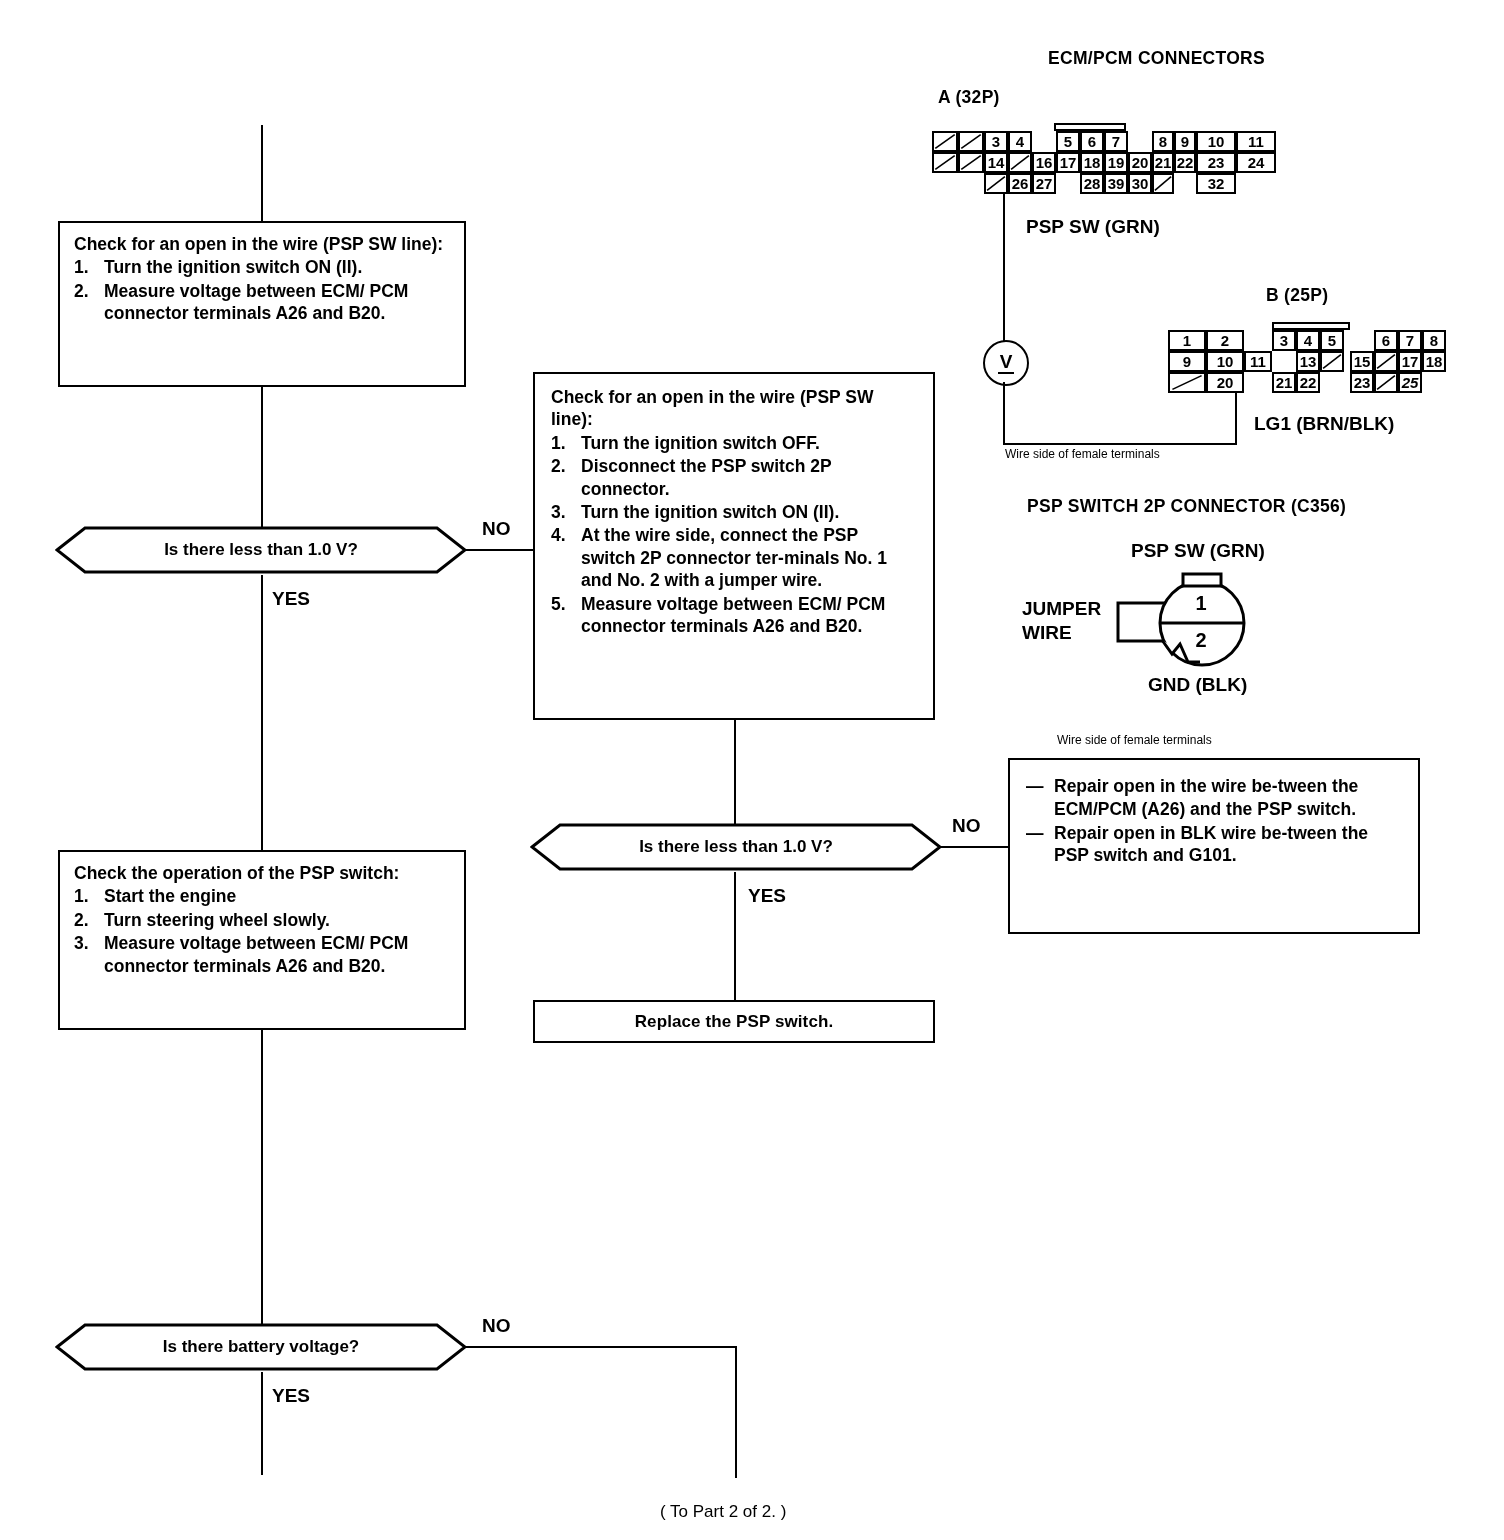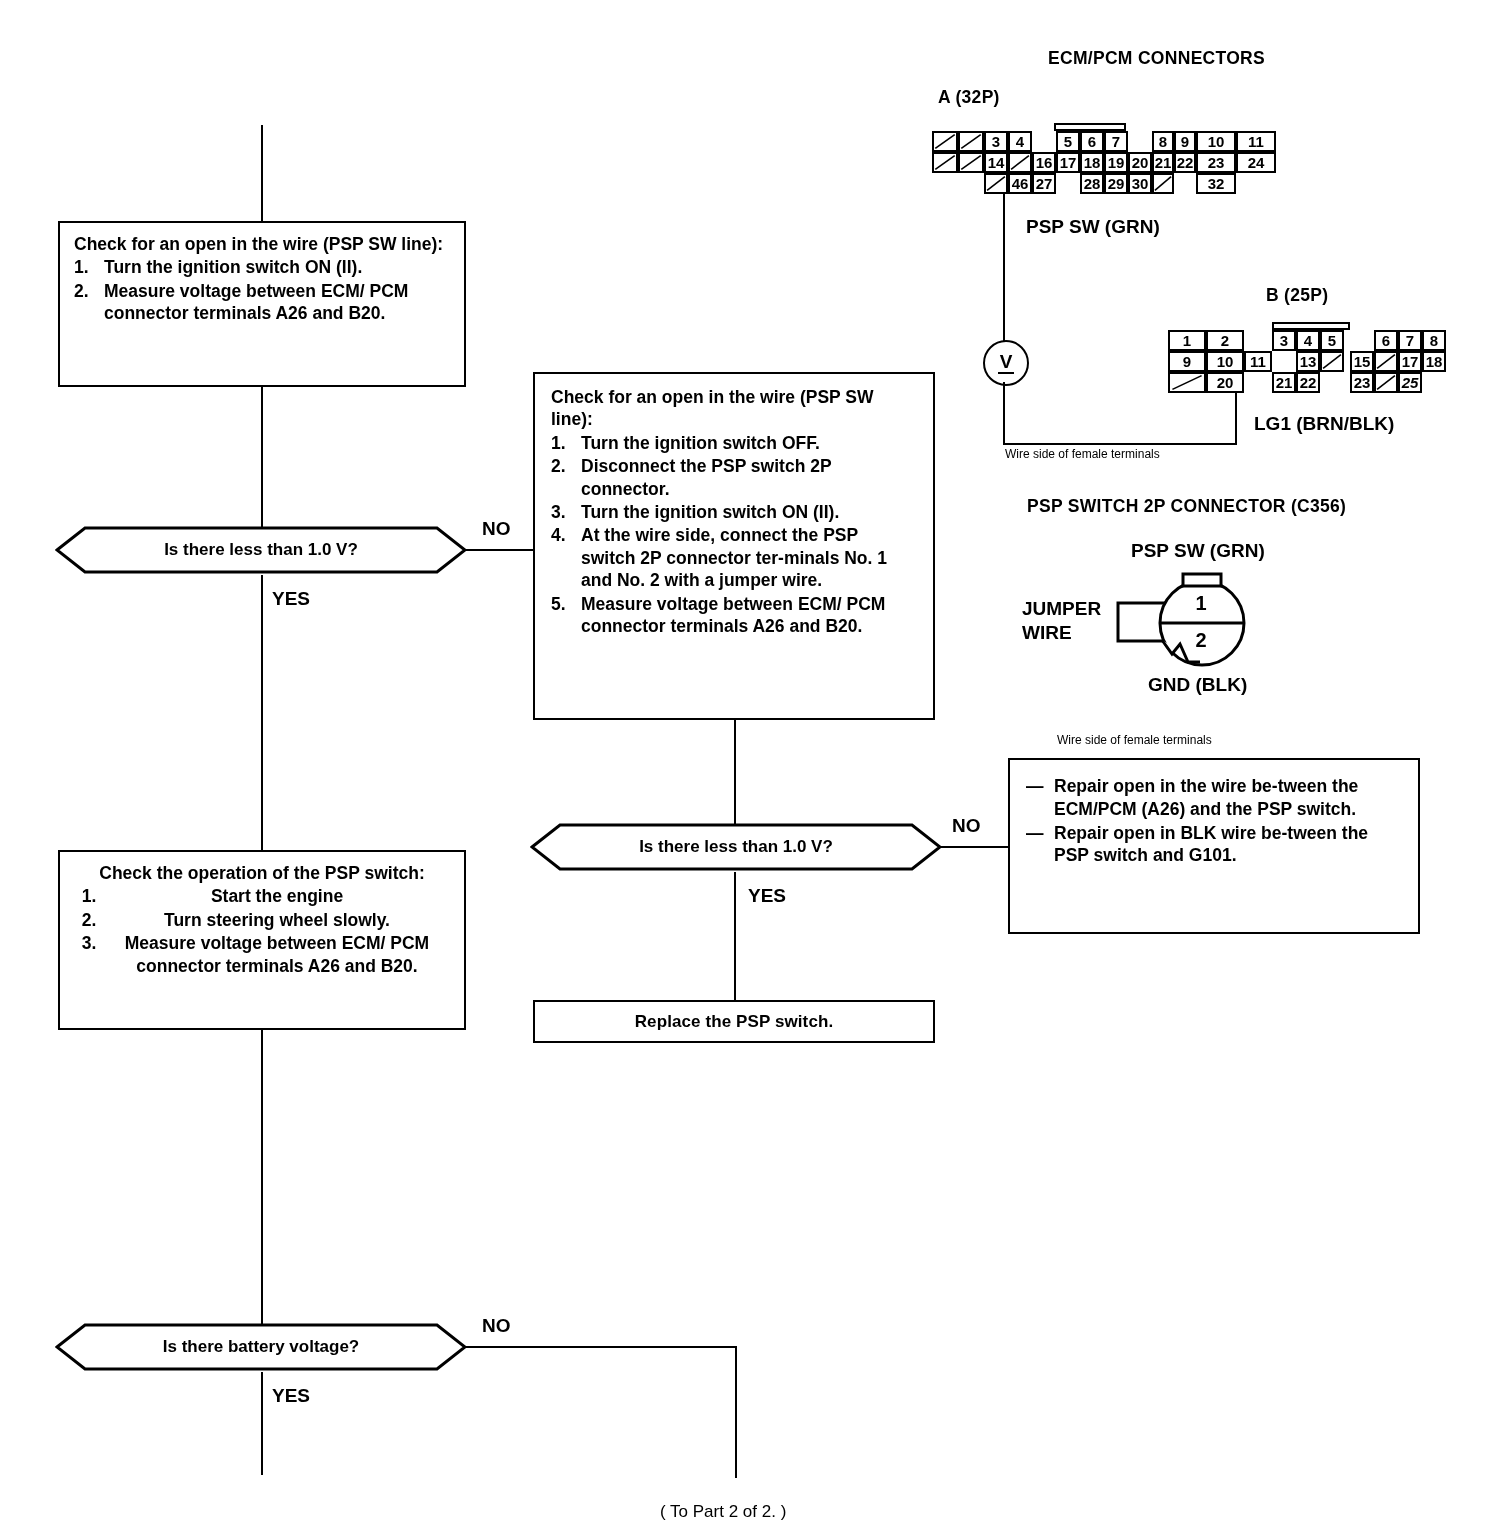--- a/index.html
+++ b/index.html
@@ -84,21 +84,21 @@
     </svg>
     <div class="hexlabel">Is there less than 1.0 V?</div>
   </div>
   <div class="lbl" style="left:272px;top:563px;margin-top:25px;">YES</div>
   <div class="lbl" style="left:482px;top:518px;">NO</div>
 
   <div class="line hline" style="left:465px;top:549px;width:70px;"></div>
 
   <div class="line vline" style="left:261px;top:575px;height:275px;"></div>
 
-  <div class="box" style="left:58px;top:850px;width:408px;height:180px;text-align:center;">
+  <div class="box" style="left:58px;top:850px;width:408px;height:180px;">
     <div class="inner">
       <div class="hdr">Check the operation of the PSP switch:</div>
       <ul class="steps">
         <li>
           <span class="num">1.</span>
           <span class="txt">Start the engine</span>
         </li>
         <li>
           <span class="num">2.</span>
           <span class="txt">Turn steering wheel slowly.</span>
@@ -243,24 +243,24 @@
       <div class="pin" style="left: 196px; top: 21px; width: 24px; height: 21px;">20</div>
       <div class="pin" style="left: 220px; top: 21px; width: 22px; height: 21px;">21</div>
       <div class="pin" style="left: 242px; top: 21px; width: 22px; height: 21px;">22</div>
       <div class="pin" style="left: 264px; top: 21px; width: 40px; height: 21px;">23</div>
       <div class="pin" style="left: 304px; top: 21px; width: 40px; height: 21px;">24</div>
       <div class="pin blank" style="left: 52px; top: 42px; width: 24px; height: 21px;">
         <svg class="slash" width="24" height="21" viewBox="0 0 24 21">
           <line x1="1" y1="19" x2="23" y2="2" stroke="#000" stroke-width="2"></line>
         </svg>
       </div>
-      <div class="pin" style="left: 76px; top: 42px; width: 24px; height: 21px;">46</div>
+      <div class="pin" style="left: 76px; top: 42px; width: 24px; height: 21px;">26</div>
       <div class="pin" style="left: 100px; top: 42px; width: 24px; height: 21px;">27</div>
       <div class="pin" style="left: 148px; top: 42px; width: 24px; height: 21px;">28</div>
-      <div class="pin" style="left: 172px; top: 42px; width: 24px; height: 21px;">29</div>
+      <div class="pin" style="left: 172px; top: 42px; width: 24px; height: 21px;">39</div>
       <div class="pin" style="left: 196px; top: 42px; width: 24px; height: 21px;">30</div>
       <div class="pin blank" style="left: 220px; top: 42px; width: 22px; height: 21px;">
         <svg class="slash" width="22" height="21" viewBox="0 0 22 21">
           <line x1="1" y1="19" x2="21" y2="2" stroke="#000" stroke-width="2"></line>
         </svg>
       </div>
       <div class="pin" style="left: 264px; top: 42px; width: 40px; height: 21px;">32</div>
     </div>
 
   <div class="lbl" style="left:1026px;top:216px;">PSP SW (GRN)</div>

